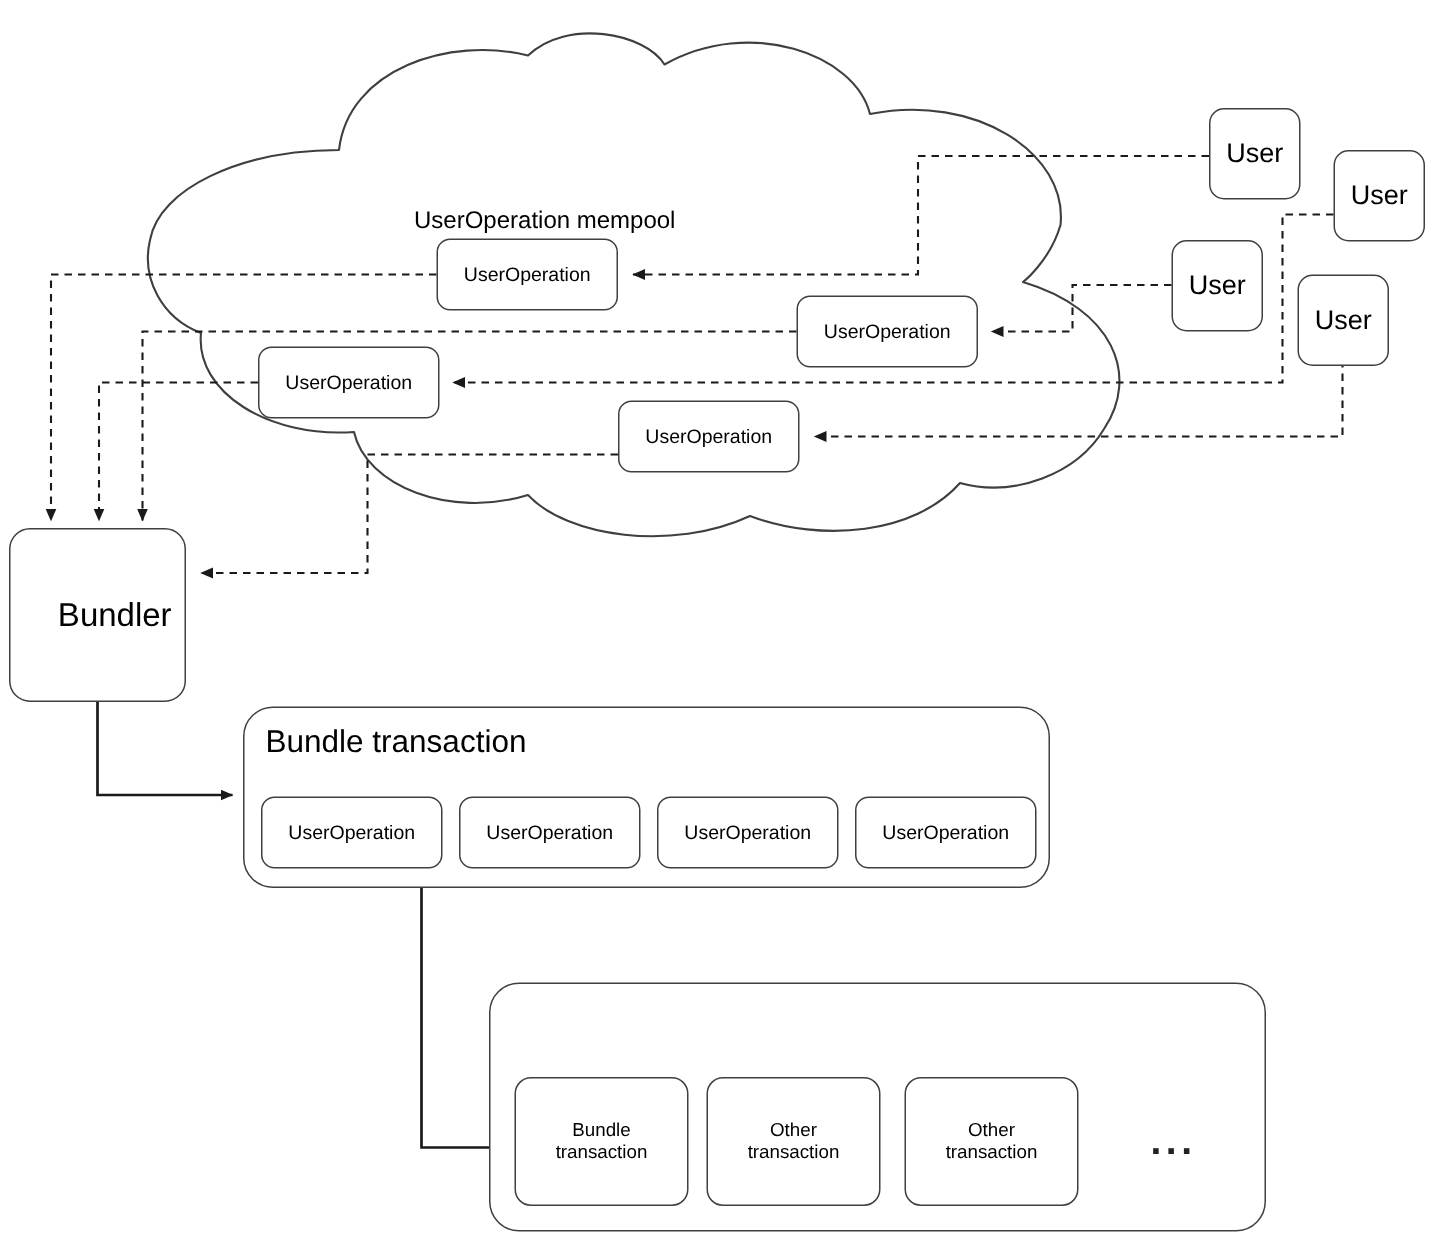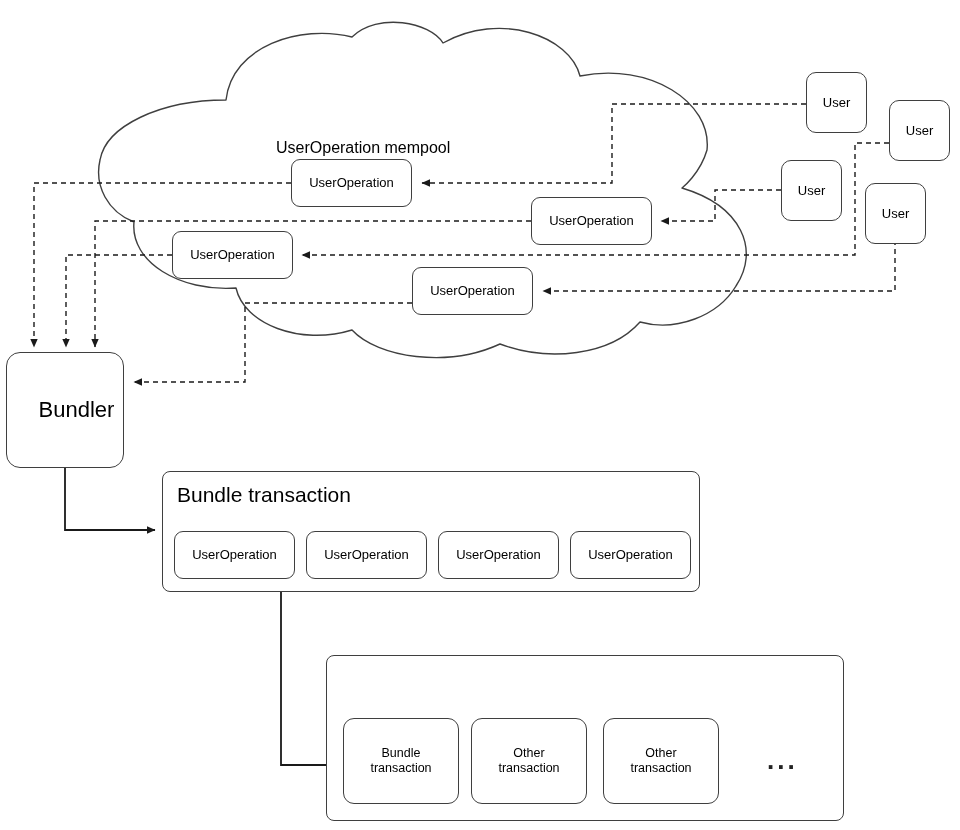--- a/index.html
+++ b/index.html
@@ -34,29 +34,29 @@
     align-items: center;
     justify-content: center;
     text-align: center;
     line-height: 1.2;
   }
   .op-box {
     font-size: 13px;
     border-radius: 9px;
   }
   .user-box {
-    font-size: 13px;
+    font-size: 18px;
     border-radius: 10px;
   }
   .bundler-box {
     font-size: 22px;
     border-radius: 14px;
   }
   .container-box {
-    border-radius: 8px;
+    border-radius: 20px;
     display: block;
   }
   .container-title {
     position: absolute;
     font-size: 21px;
     white-space: nowrap;
   }
   .cloud-title {
     position: absolute;
     font-size: 16px;

